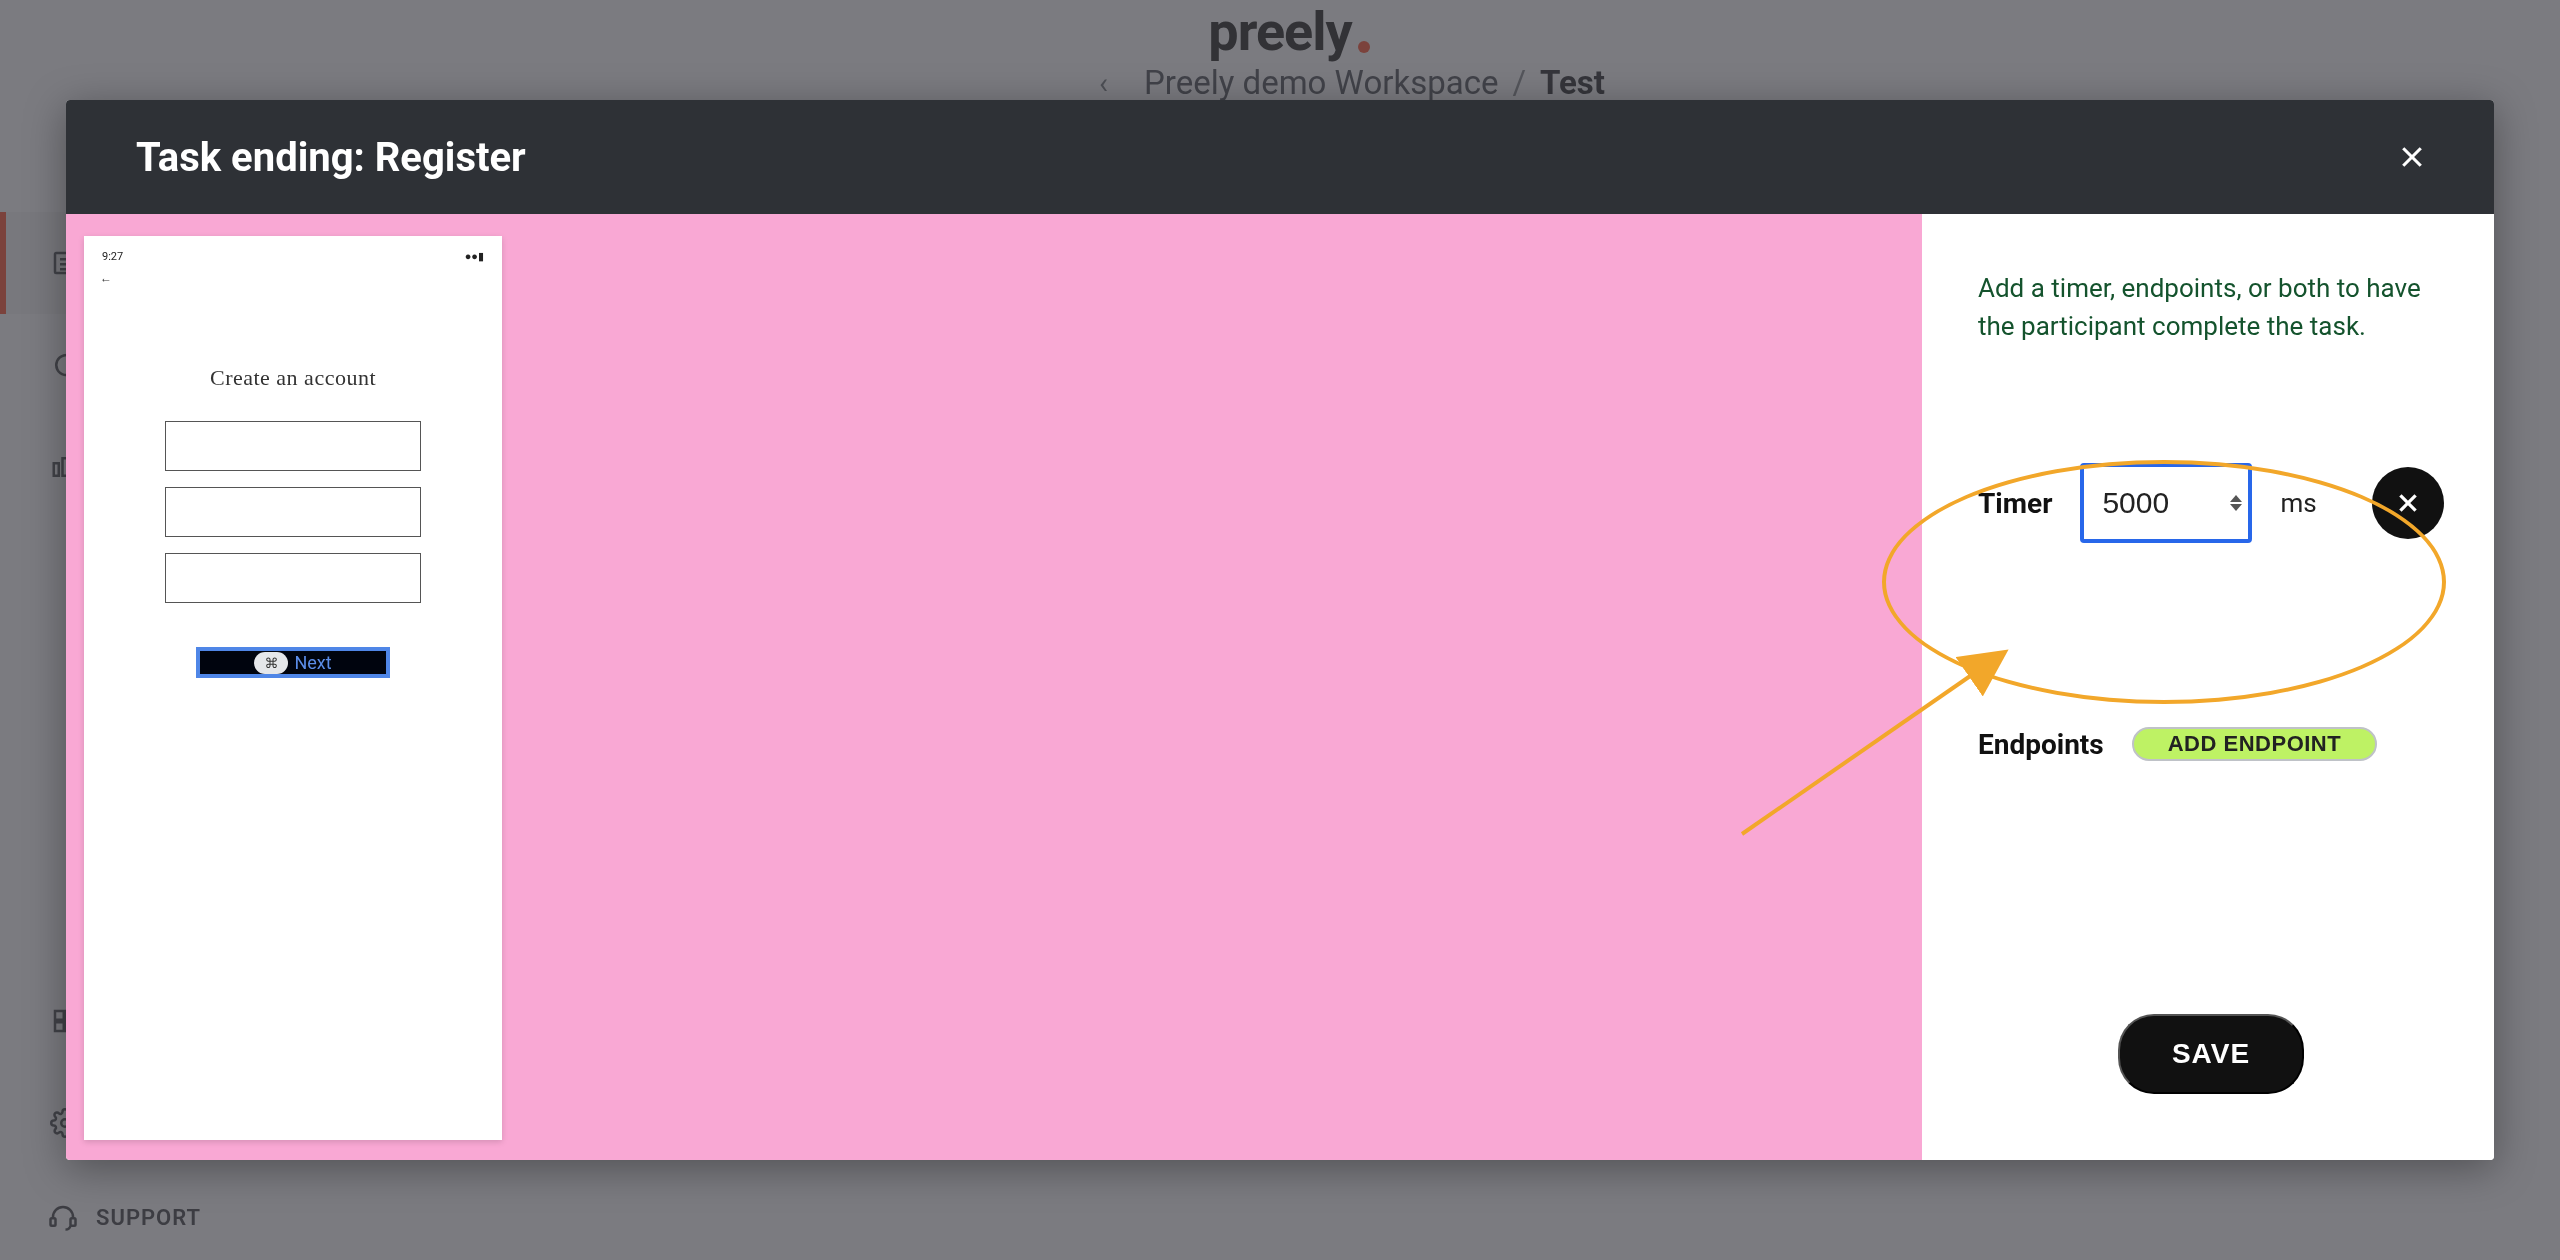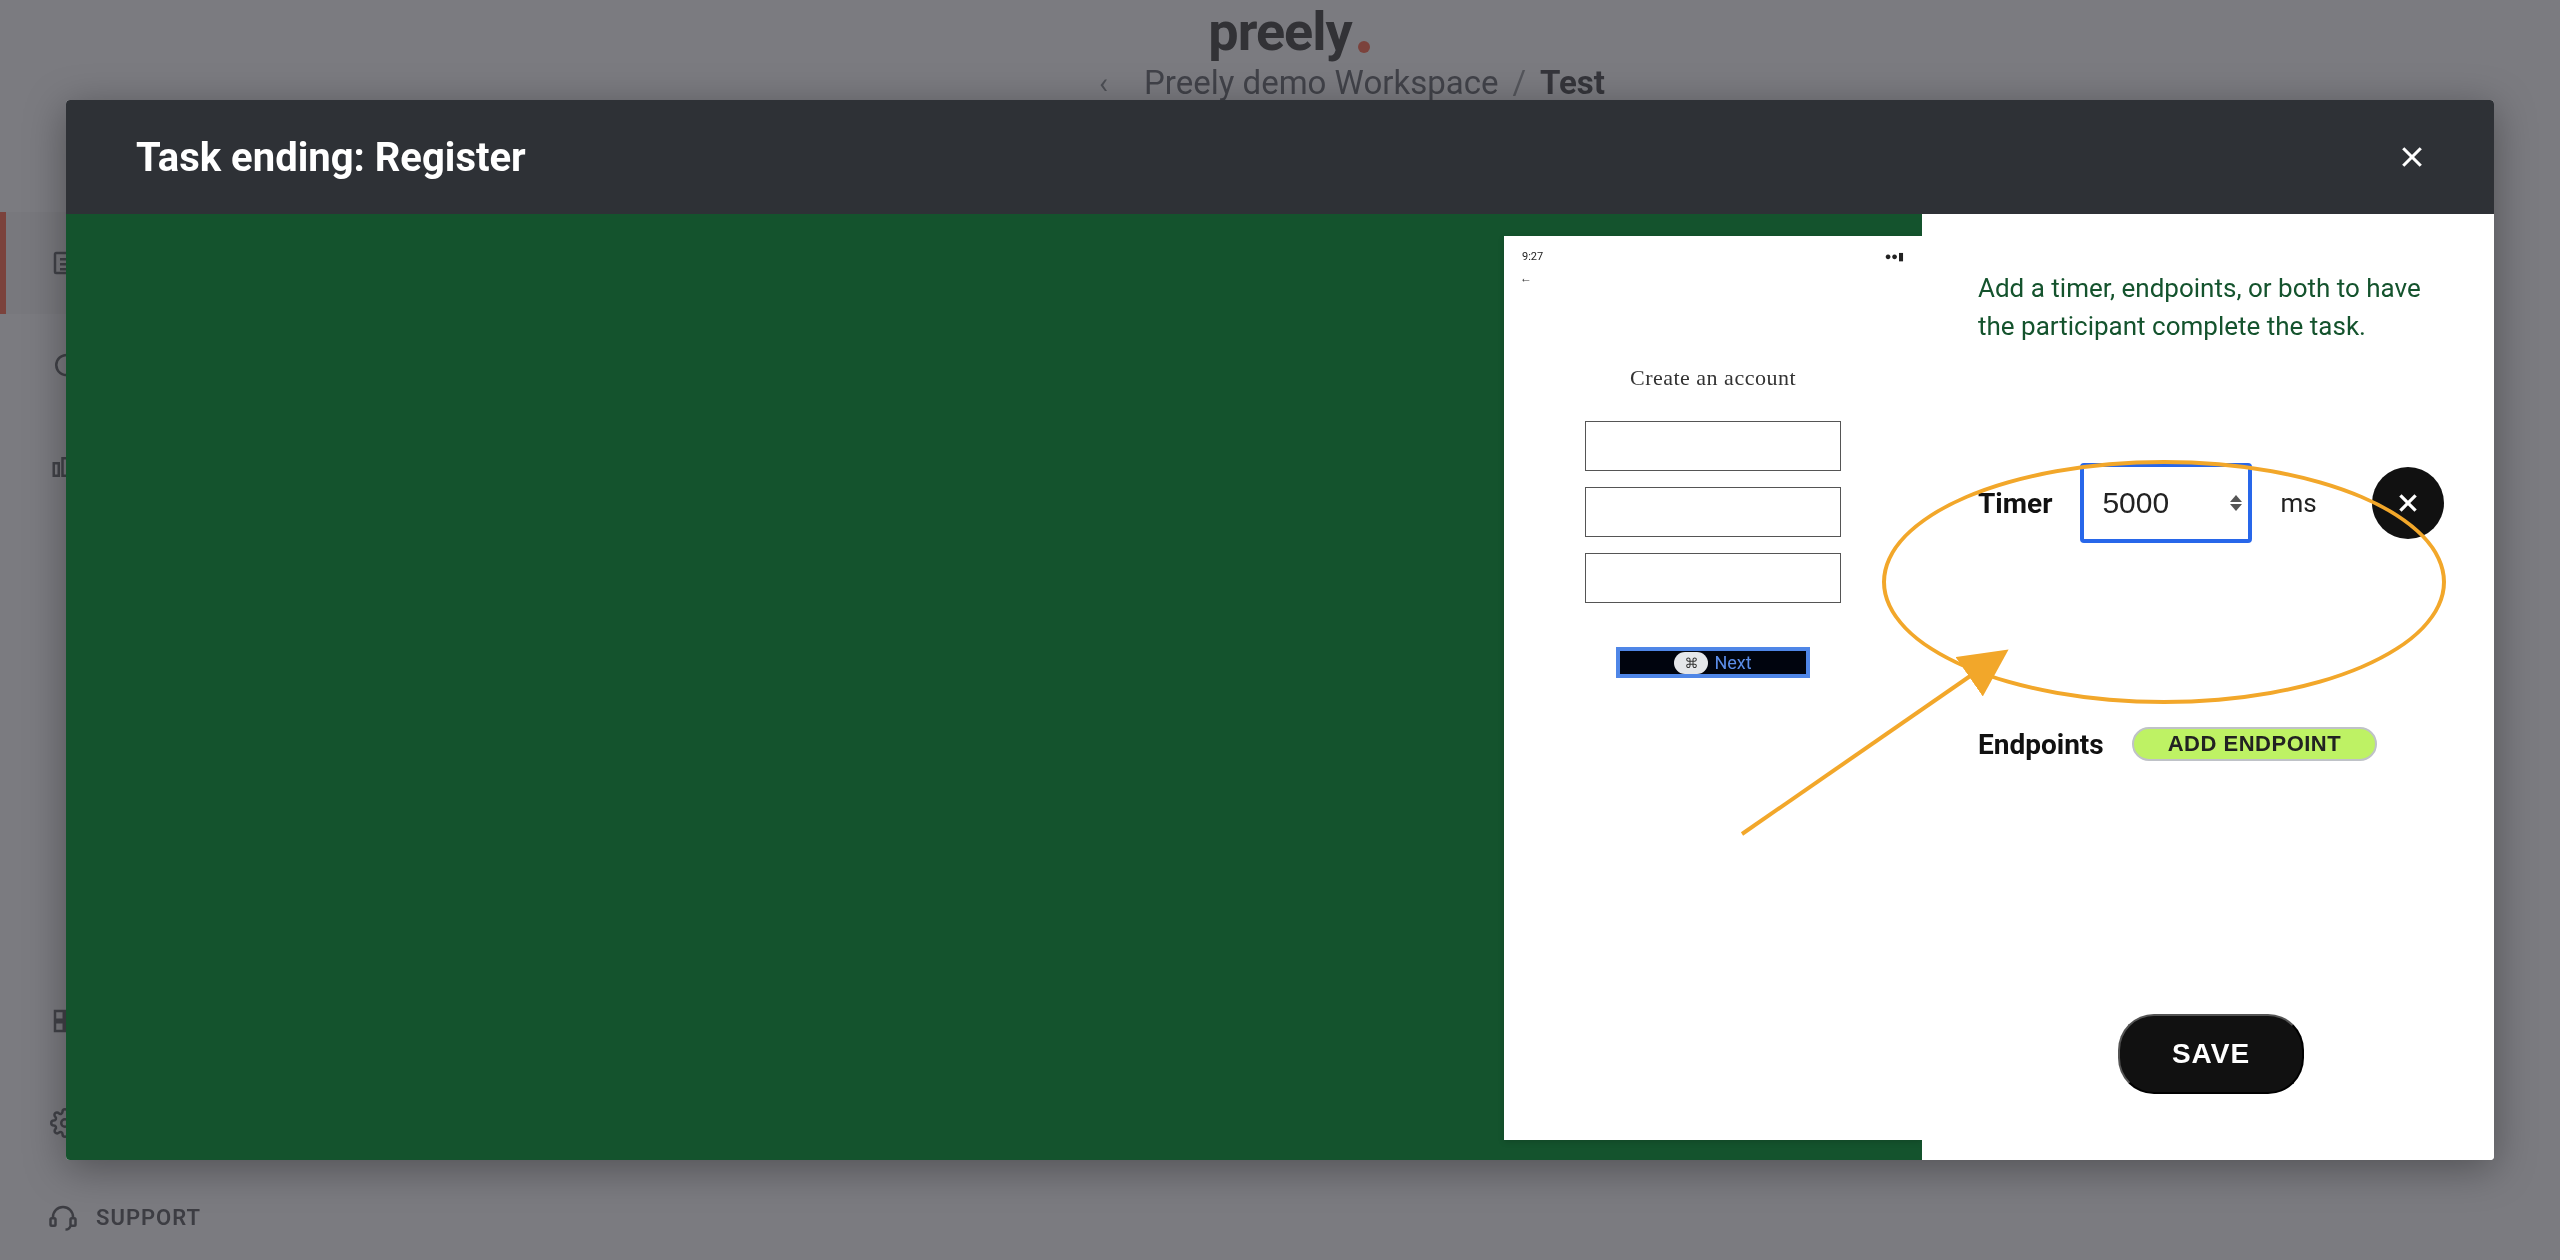--- a/index.html
+++ b/index.html
@@ -91,22 +91,22 @@
   }
   .modal-title { font-size: 40px; font-weight: 700; }
   .close-btn {
     width: 48px; height: 48px; display:flex; align-items:center; justify-content:center;
     color:#fff; font-size:34px; cursor:pointer;
   }
 
   .modal-body { flex:1; display:flex; }
 
   .preview-pane {
-    flex:1; background:#14532d;
-    display:flex; justify-content:flex-end; padding-top:22px;
+    flex:1; background:#f9a8d4;
+    display:flex; justify-content:flex-start; padding-top:22px;padding-left:18px;
   }
   .phone {
     width: 418px; height: 904px; background:#fff;
     box-shadow: 0 2px 6px rgba(0,0,0,0.15);
     padding: 14px 12px 0 12px;
     position:relative;
   }
   .phone-status { display:flex; justify-content:space-between; font-size:11px; color:#222; padding:0 6px; }
   .phone-back { font-size:12px; color:#333; margin-top:8px; margin-left:4px;}
   .phone-heading { text-align:center; font-size:22px; color:#333; margin-top:80px; font-family: Georgia, "Times New Roman", serif; letter-spacing:0.5px;}

